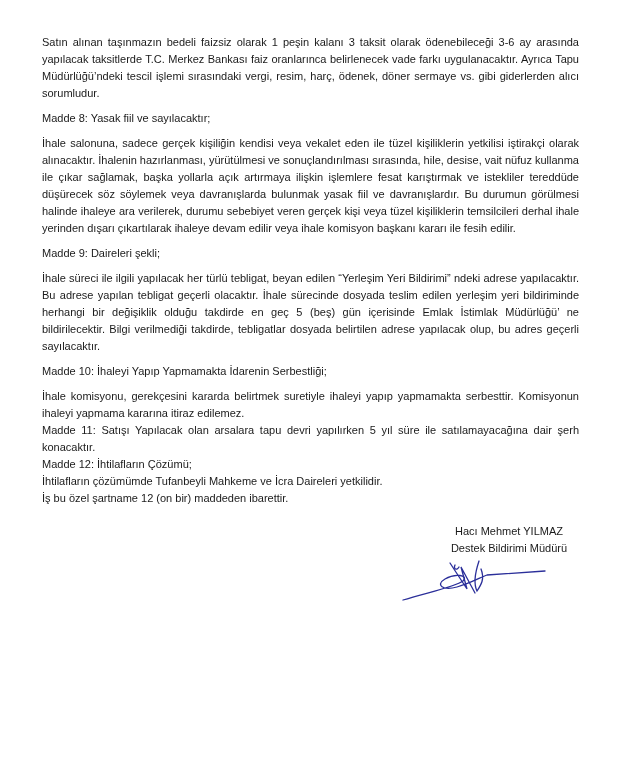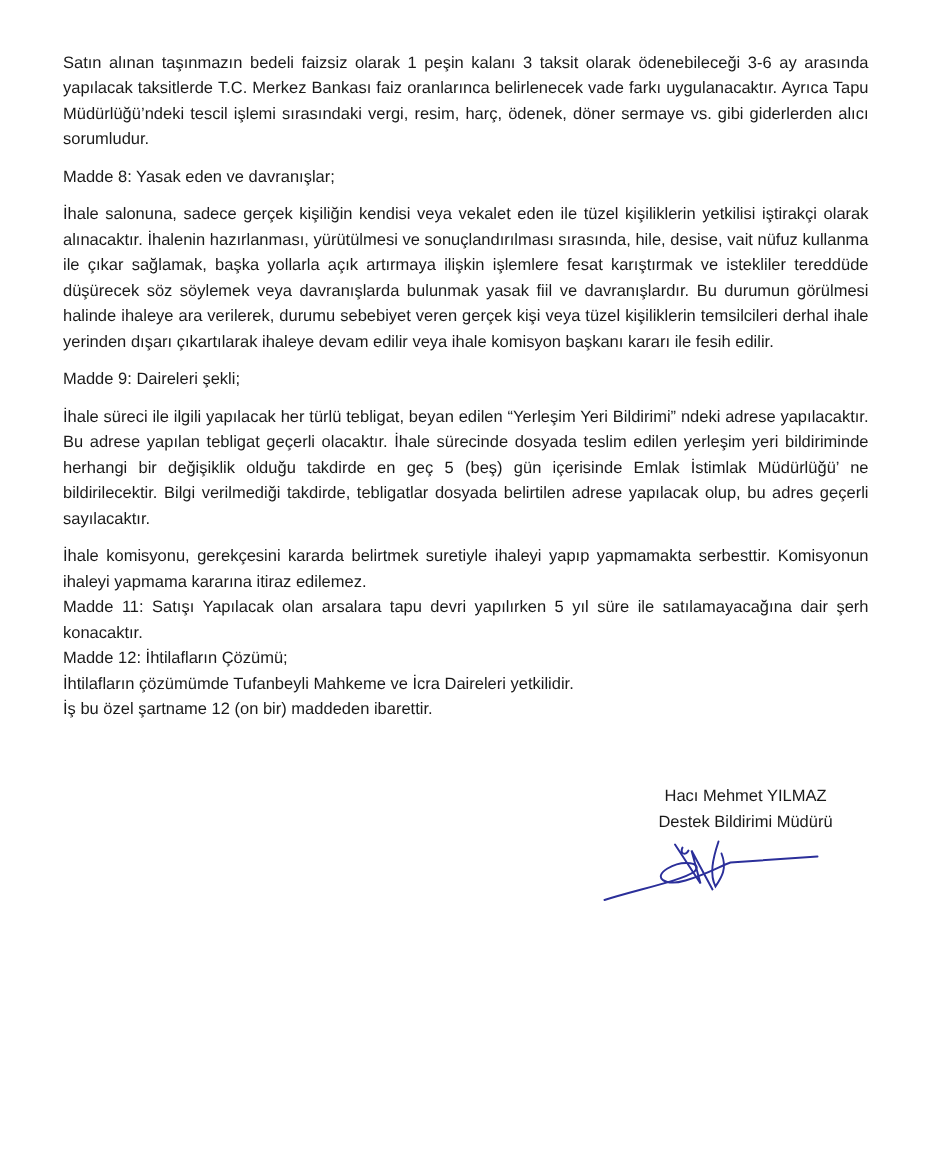--- a/index.html
+++ b/index.html
@@ -2,35 +2,36 @@
 <html><head>
 <meta charset="utf-8">
 <style>
   html, body { margin: 0; padding: 0; background: #ffffff; }
   body { width: 621px; height: 775px; position: relative; overflow: hidden;
          font-family: "Liberation Sans", sans-serif; color: #1a1a1a; }
   .page { position: absolute; left: 42px; top: 34px; width: 537px; font-size: 11px; line-height: 17px; }
   .para { margin: 0; text-align: justify; }
   .gap { margin-top: 8px; }
   .heading-bold { font-weight: normal; }
-  .sig { position: absolute; left: 412px; top: 523px; width: 170px; text-align: center; font-size: 11px; line-height: 17px; }
+  .sig { position: absolute; left: 424px; top: 523px; width: 170px; text-align: center; font-size: 11px; line-height: 17px; }
   .sig-mark { position: absolute; left: 395px; top: 555px; }
 </style>
 </head>
 <body>
 
 <div class="page">
   <p class="para">Satın alınan taşınmazın bedeli faizsiz olarak 1 peşin kalanı 3 taksit olarak ödenebileceği 3-6 ay arasında yapılacak taksitlerde T.C. Merkez Bankası faiz oranlarınca belirlenecek vade farkı uygulanacaktır.  Ayrıca Tapu Müdürlüğü’ndeki tescil işlemi sırasındaki vergi, resim, harç, ödenek, döner sermaye vs. gibi giderlerden alıcı sorumludur.</p>
 
-  <p class="para gap"><span class="heading-bold">Madde 8:</span><span> Yasak eden ve davranışlar;</span></p>
+  <p class="para gap"><span class="heading-bold">Madde 8:</span><span> Yasak fiil ve sayılacaktır;</span></p>
   <p class="para gap">İhale salonuna, sadece gerçek kişiliğin kendisi veya vekalet eden ile tüzel kişiliklerin yetkilisi iştirakçi olarak alınacaktır. İhalenin hazırlanması, yürütülmesi ve sonuçlandırılması sırasında, hile, desise, vait nüfuz kullanma ile çıkar sağlamak, başka yollarla açık artırmaya ilişkin işlemlere fesat karıştırmak ve istekliler tereddüde düşürecek söz söylemek veya davranışlarda bulunmak yasak fiil ve davranışlardır. Bu durumun görülmesi halinde ihaleye ara verilerek, durumu sebebiyet veren gerçek kişi veya tüzel kişiliklerin temsilcileri derhal ihale yerinden dışarı çıkartılarak ihaleye devam edilir veya ihale komisyon başkanı kararı ile fesih edilir.</p>
 
   <p class="para gap">Madde 9: Daireleri şekli;</p>
   <p class="para gap">İhale süreci ile ilgili yapılacak her türlü tebligat, beyan edilen “Yerleşim Yeri Bildirimi” ndeki adrese yapılacaktır. Bu adrese yapılan tebligat geçerli olacaktır. İhale sürecinde dosyada teslim edilen yerleşim yeri bildiriminde herhangi bir değişiklik olduğu takdirde en geç 5 (beş) gün içerisinde Emlak İstimlak Müdürlüğü’ ne bildirilecektir. Bilgi verilmediği takdirde, tebligatlar dosyada belirtilen adrese yapılacak olup, bu adres geçerli sayılacaktır.</p>
 
+  <p class="para gap">Madde 10: İhaleyi Yapıp Yapmamakta İdarenin Serbestliği;</p>
   <p class="para gap">İhale komisyonu, gerekçesini kararda belirtmek suretiyle ihaleyi yapıp yapmamakta serbesttir. Komisyonun ihaleyi yapmama kararına itiraz edilemez.</p>
   <p class="para">Madde 11: Satışı Yapılacak olan arsalara tapu devri yapılırken 5 yıl süre ile satılamayacağına dair şerh konacaktır.</p>
   <p class="para">Madde 12: İhtilafların Çözümü;</p>
   <p class="para">İhtilafların çözümümde Tufanbeyli Mahkeme ve İcra Daireleri yetkilidir.</p>
   <p class="para">İş bu özel şartname 12 (on bir) maddeden ibarettir.</p>
 </div>
 
 <div class="sig">
   <div>Hacı Mehmet YILMAZ</div>
   <div>Destek Bildirimi Müdürü</div>

